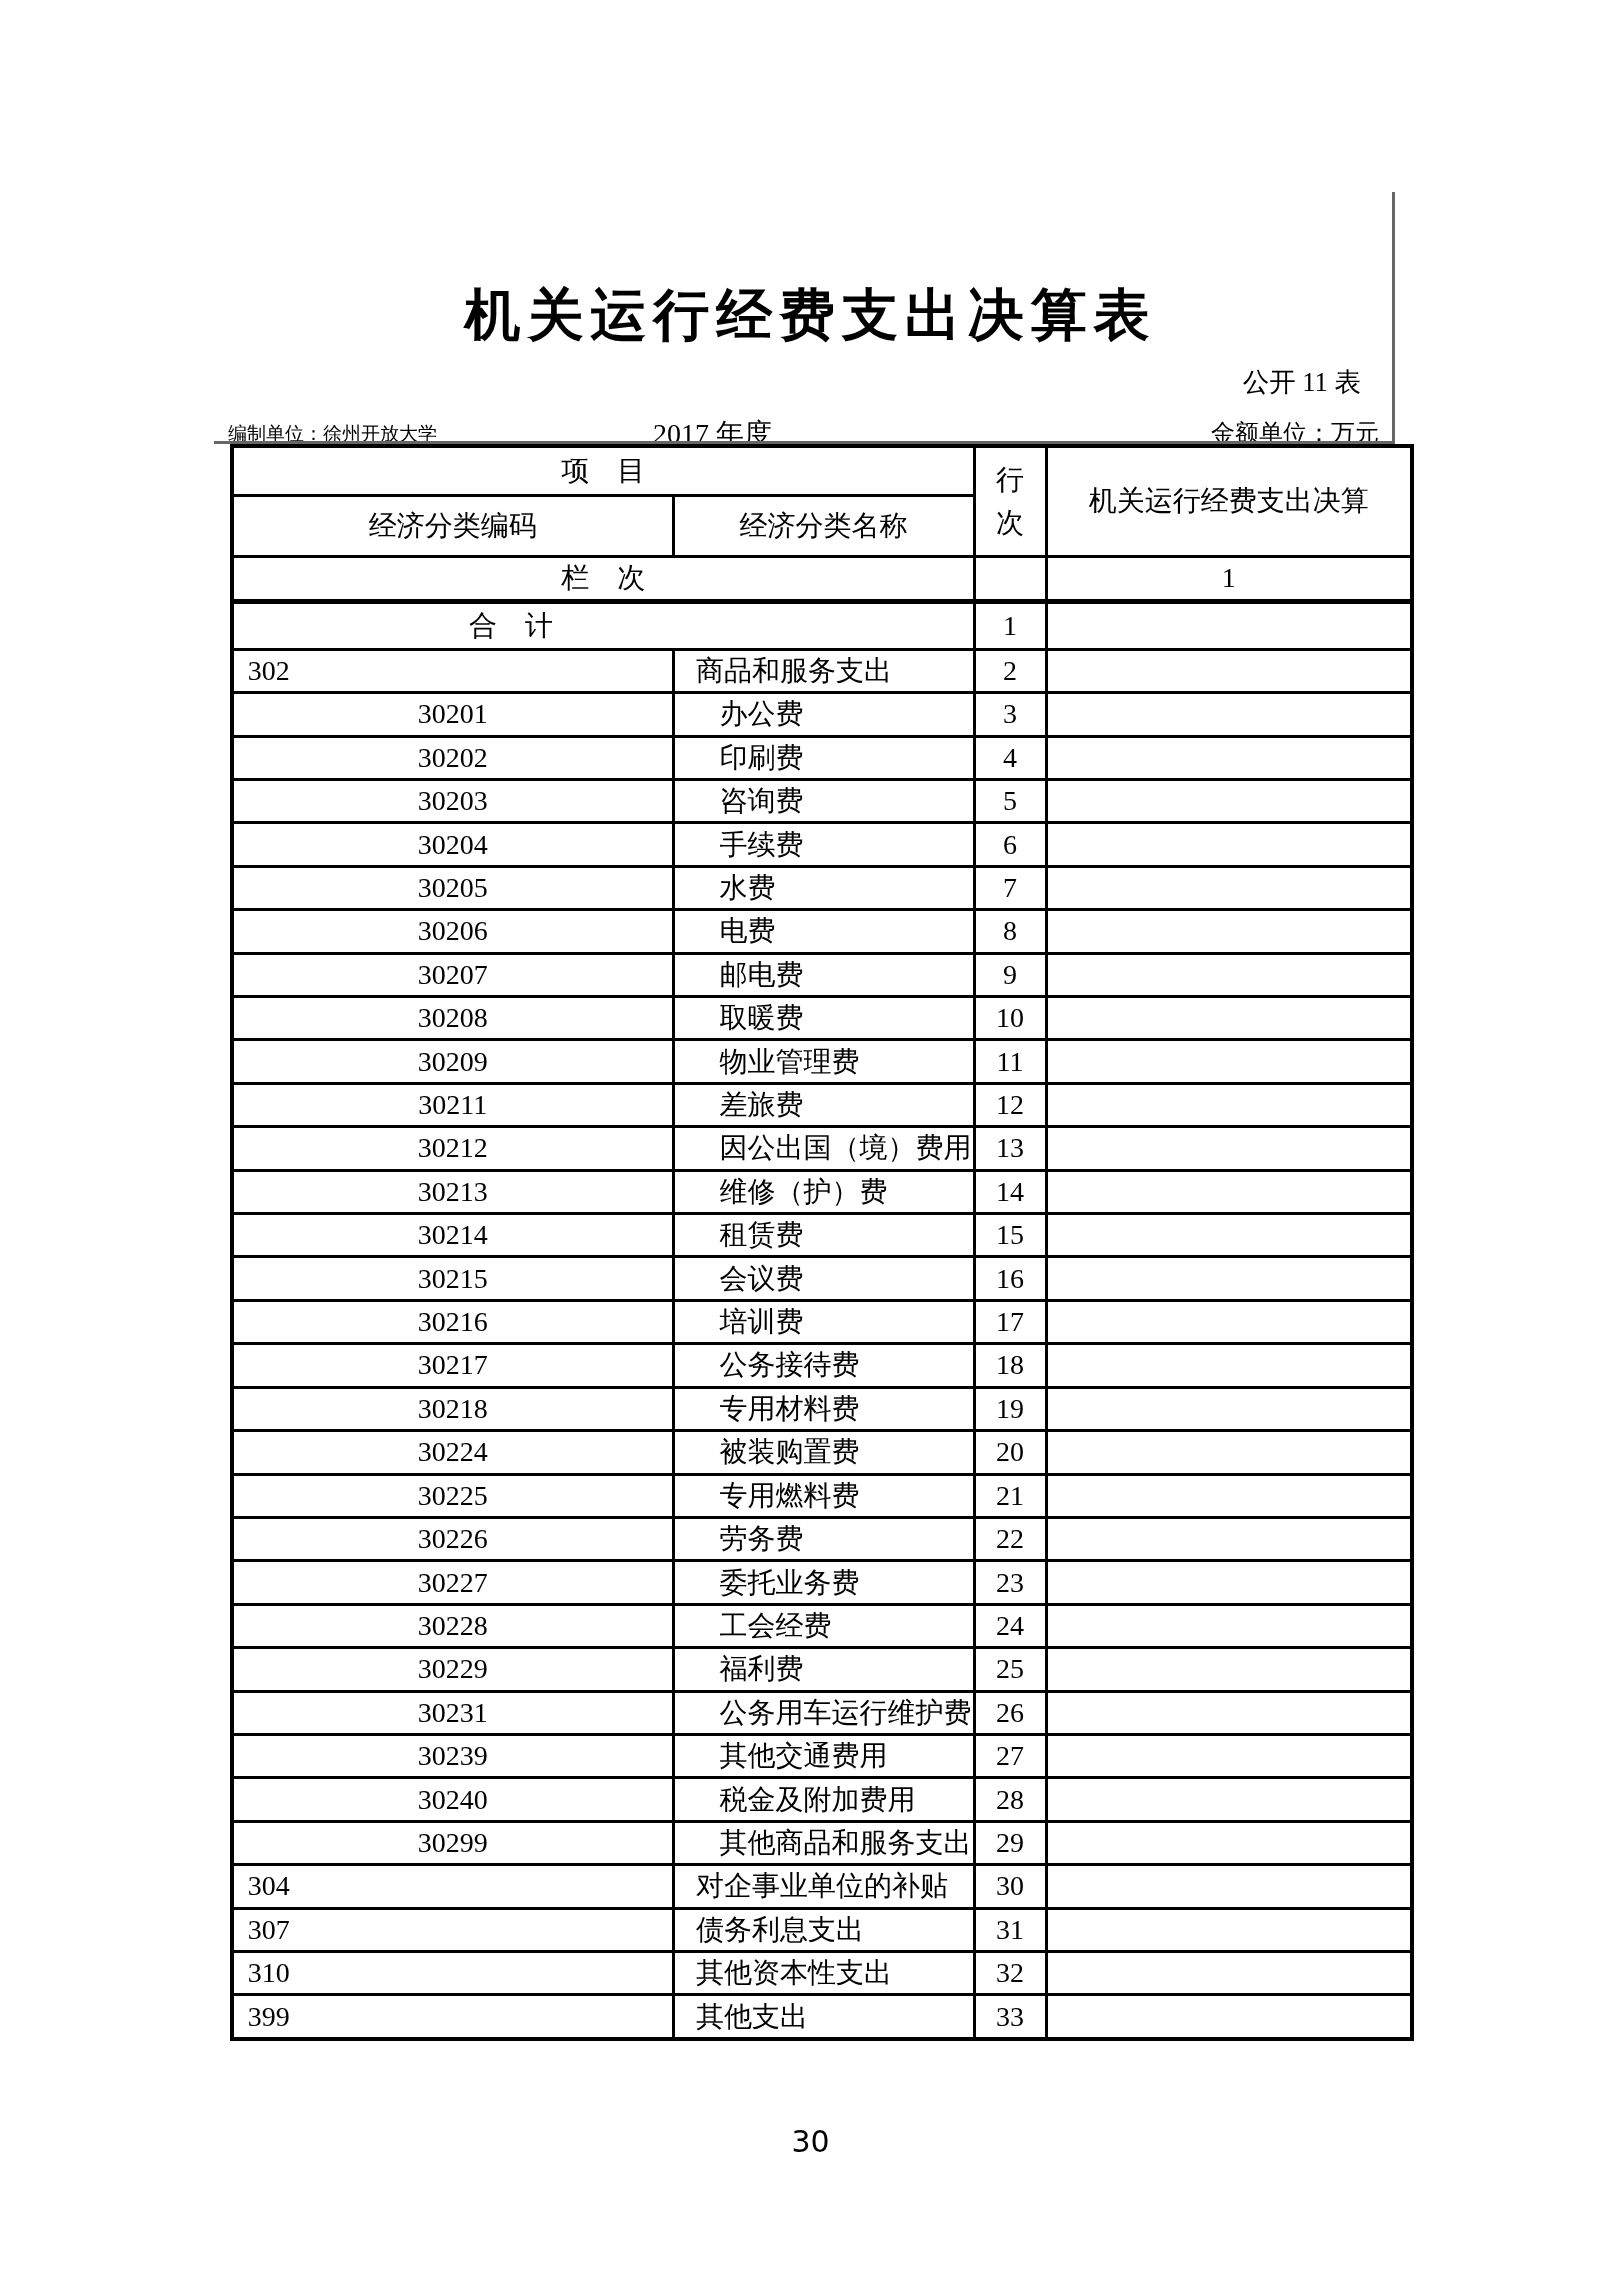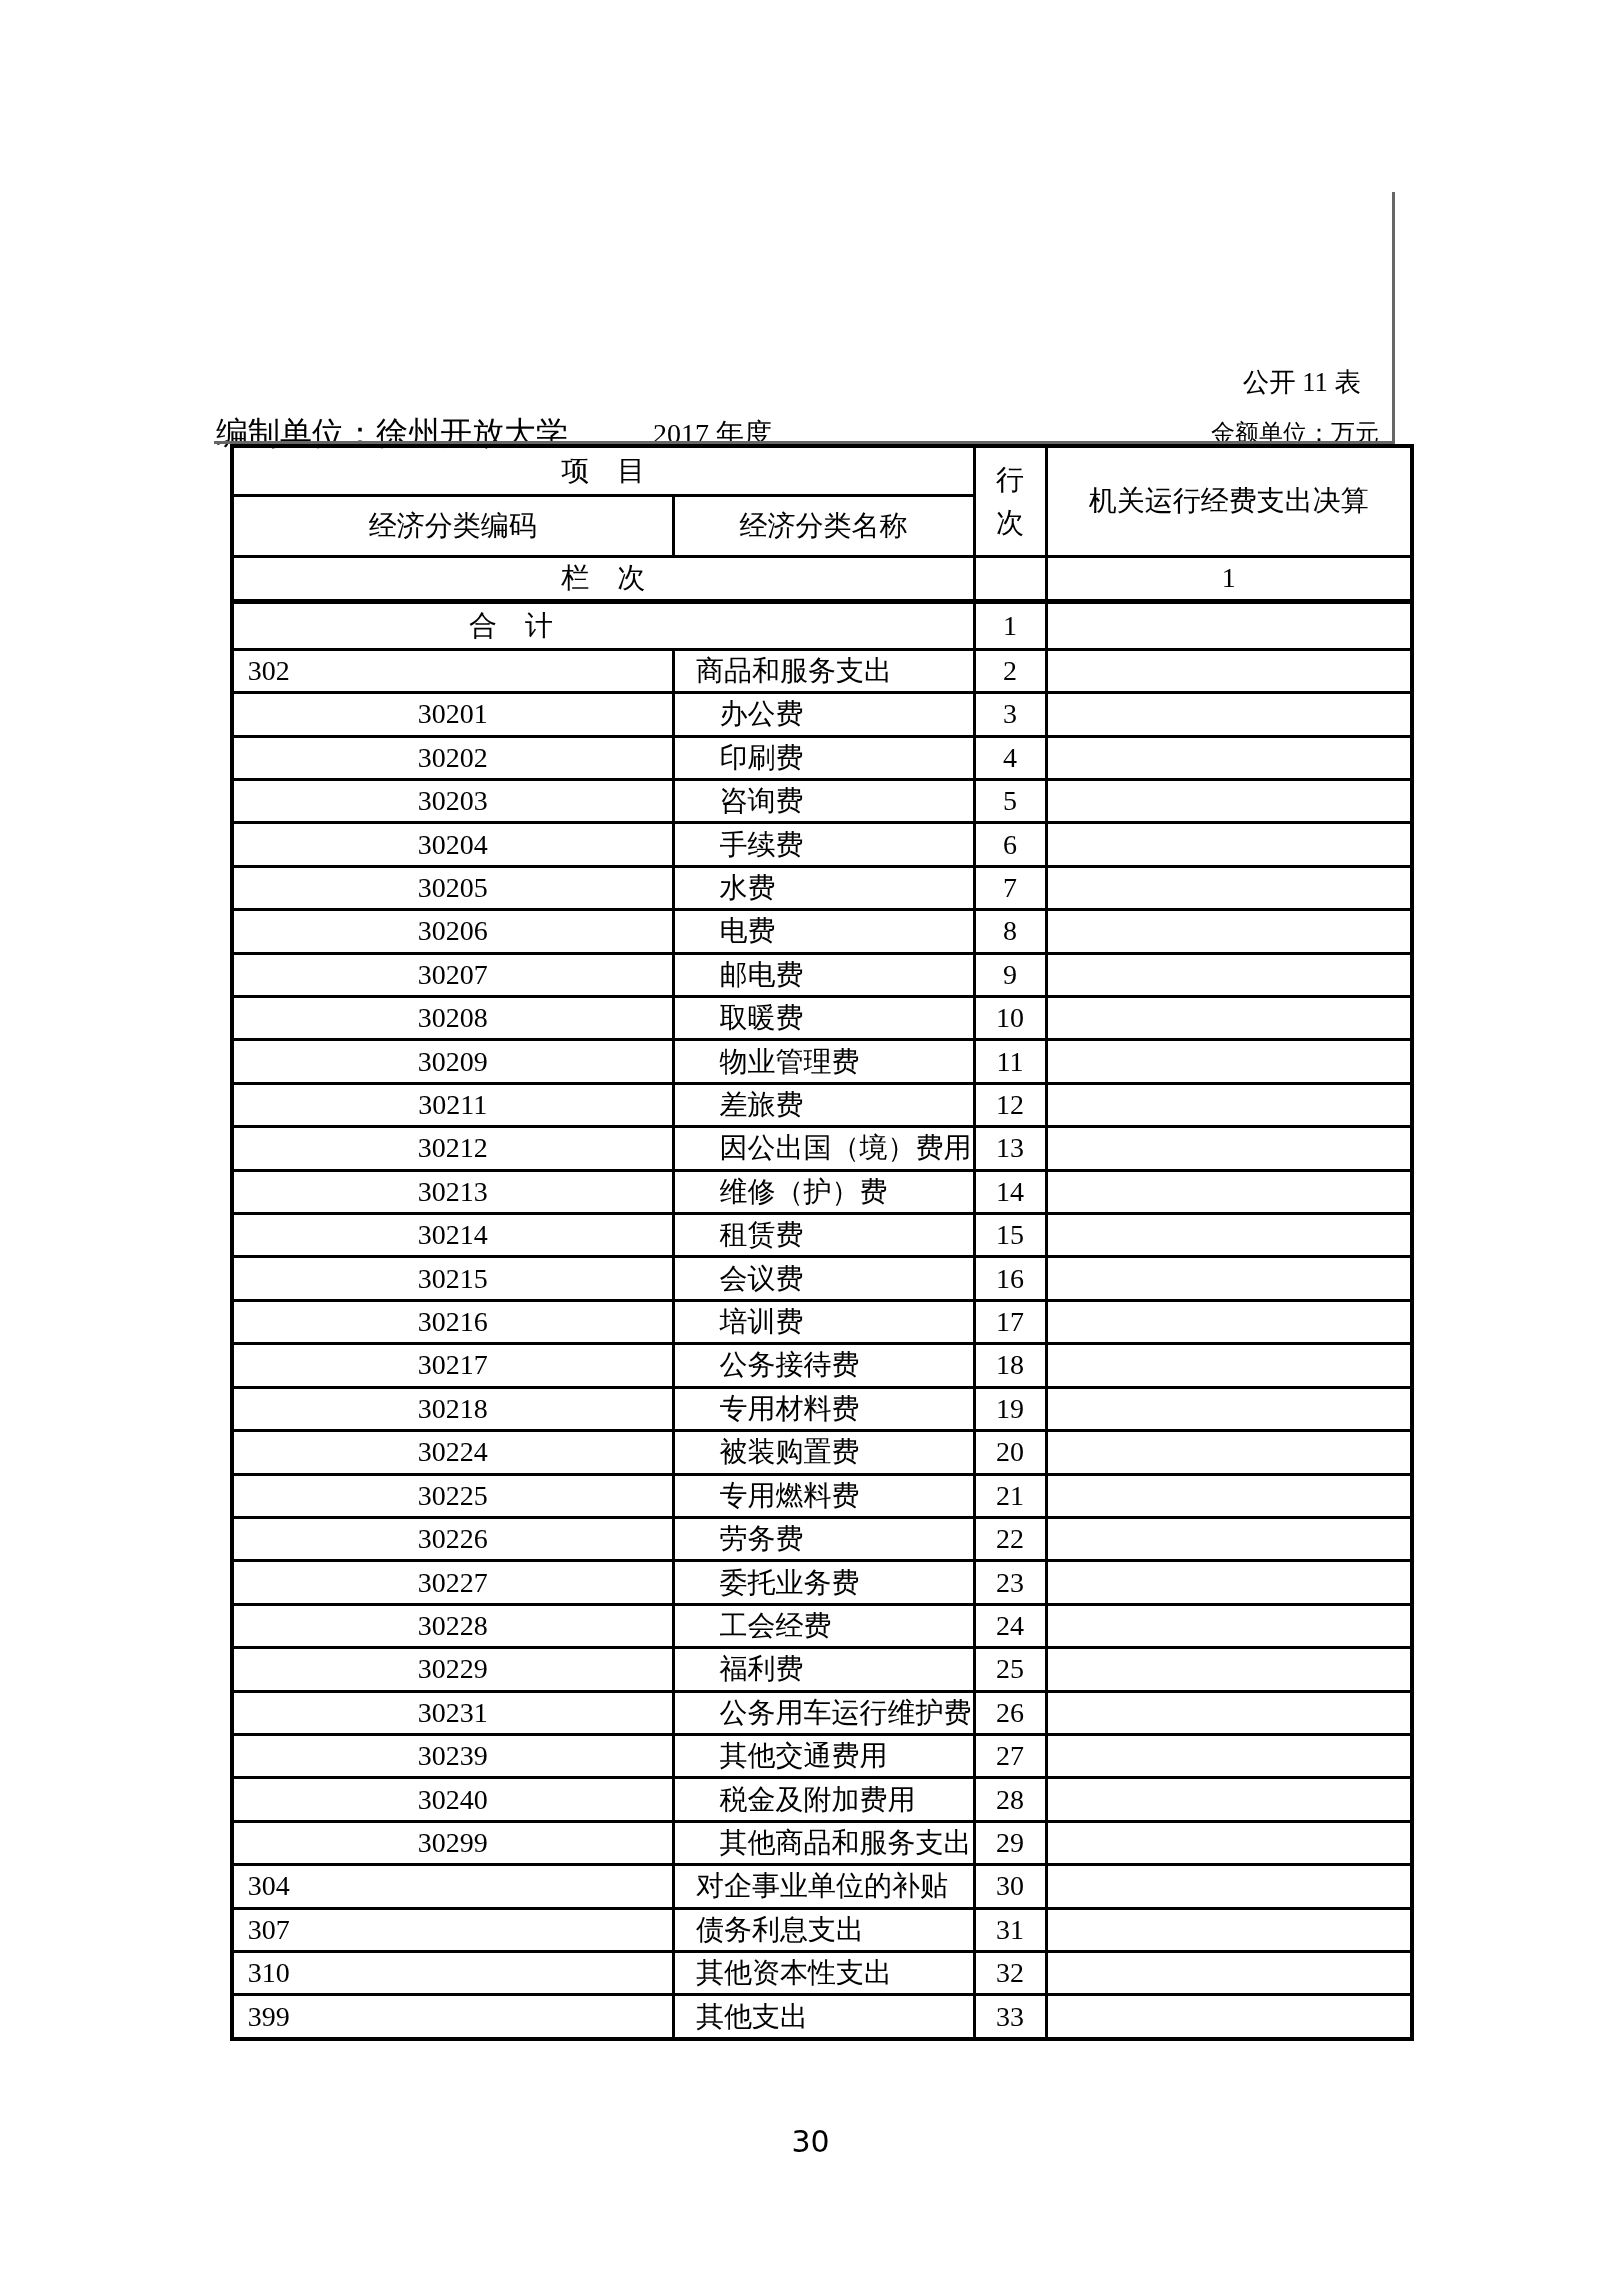--- a/index.html
+++ b/index.html
@@ -21,21 +21,21 @@
     font-weight: bold;
     letter-spacing: 6.9px;
     line-height: 69px;
   }
   .table-no {
     position: absolute;
     top: 367px; right: 260px;
     font-size: 26.5px;
     line-height: 31px;
   }
-  .info-prepared { position: absolute; top: 416px; left: 216px; font-size: 32px; line-height: 35px; }
+  .info-prepared { position: absolute; top: 416px; left: 228px; font-size: 19px; line-height: 35px; }
   .info-year     { position: absolute; top: 416px; left: 653px; font-size: 28px; line-height: 35px; }
   .info-amount   { position: absolute; top: 416px; right: 242px; font-size: 24px; line-height: 35px; }
   .frame-line-v { position: absolute; left: 1392px; top: 192px; width: 2.9px; height: 252px; background: #666; }
   .frame-line-h { position: absolute; left: 214px; top: 441px; width: 1181px; height: 2.9px; background: #666; }
   table.main {
     position: absolute;
     left: 214px; top: 444px;
     width: 1179px; height: 1597px;
     border-collapse: collapse;
     table-layout: fixed;
@@ -66,20 +66,21 @@
     text-align: center;
     font-family: "DejaVu Sans", "Liberation Sans", sans-serif;
     font-size: 30px;
   }
 </style>
 </head>
 <body>
 
 <div class="page">
 
+  <div class="title">机关运行经费支出决算表</div>
 
   <div class="table-no">公开 11 表</div>
 
   <div class="info-prepared">编制单位：徐州开放大学</div>
   <div class="info-year">2017 年度</div>
   <div class="info-amount">金额单位：万元</div>
 
   <div class="frame-line-v"></div>
   <div class="frame-line-h"></div>
 

